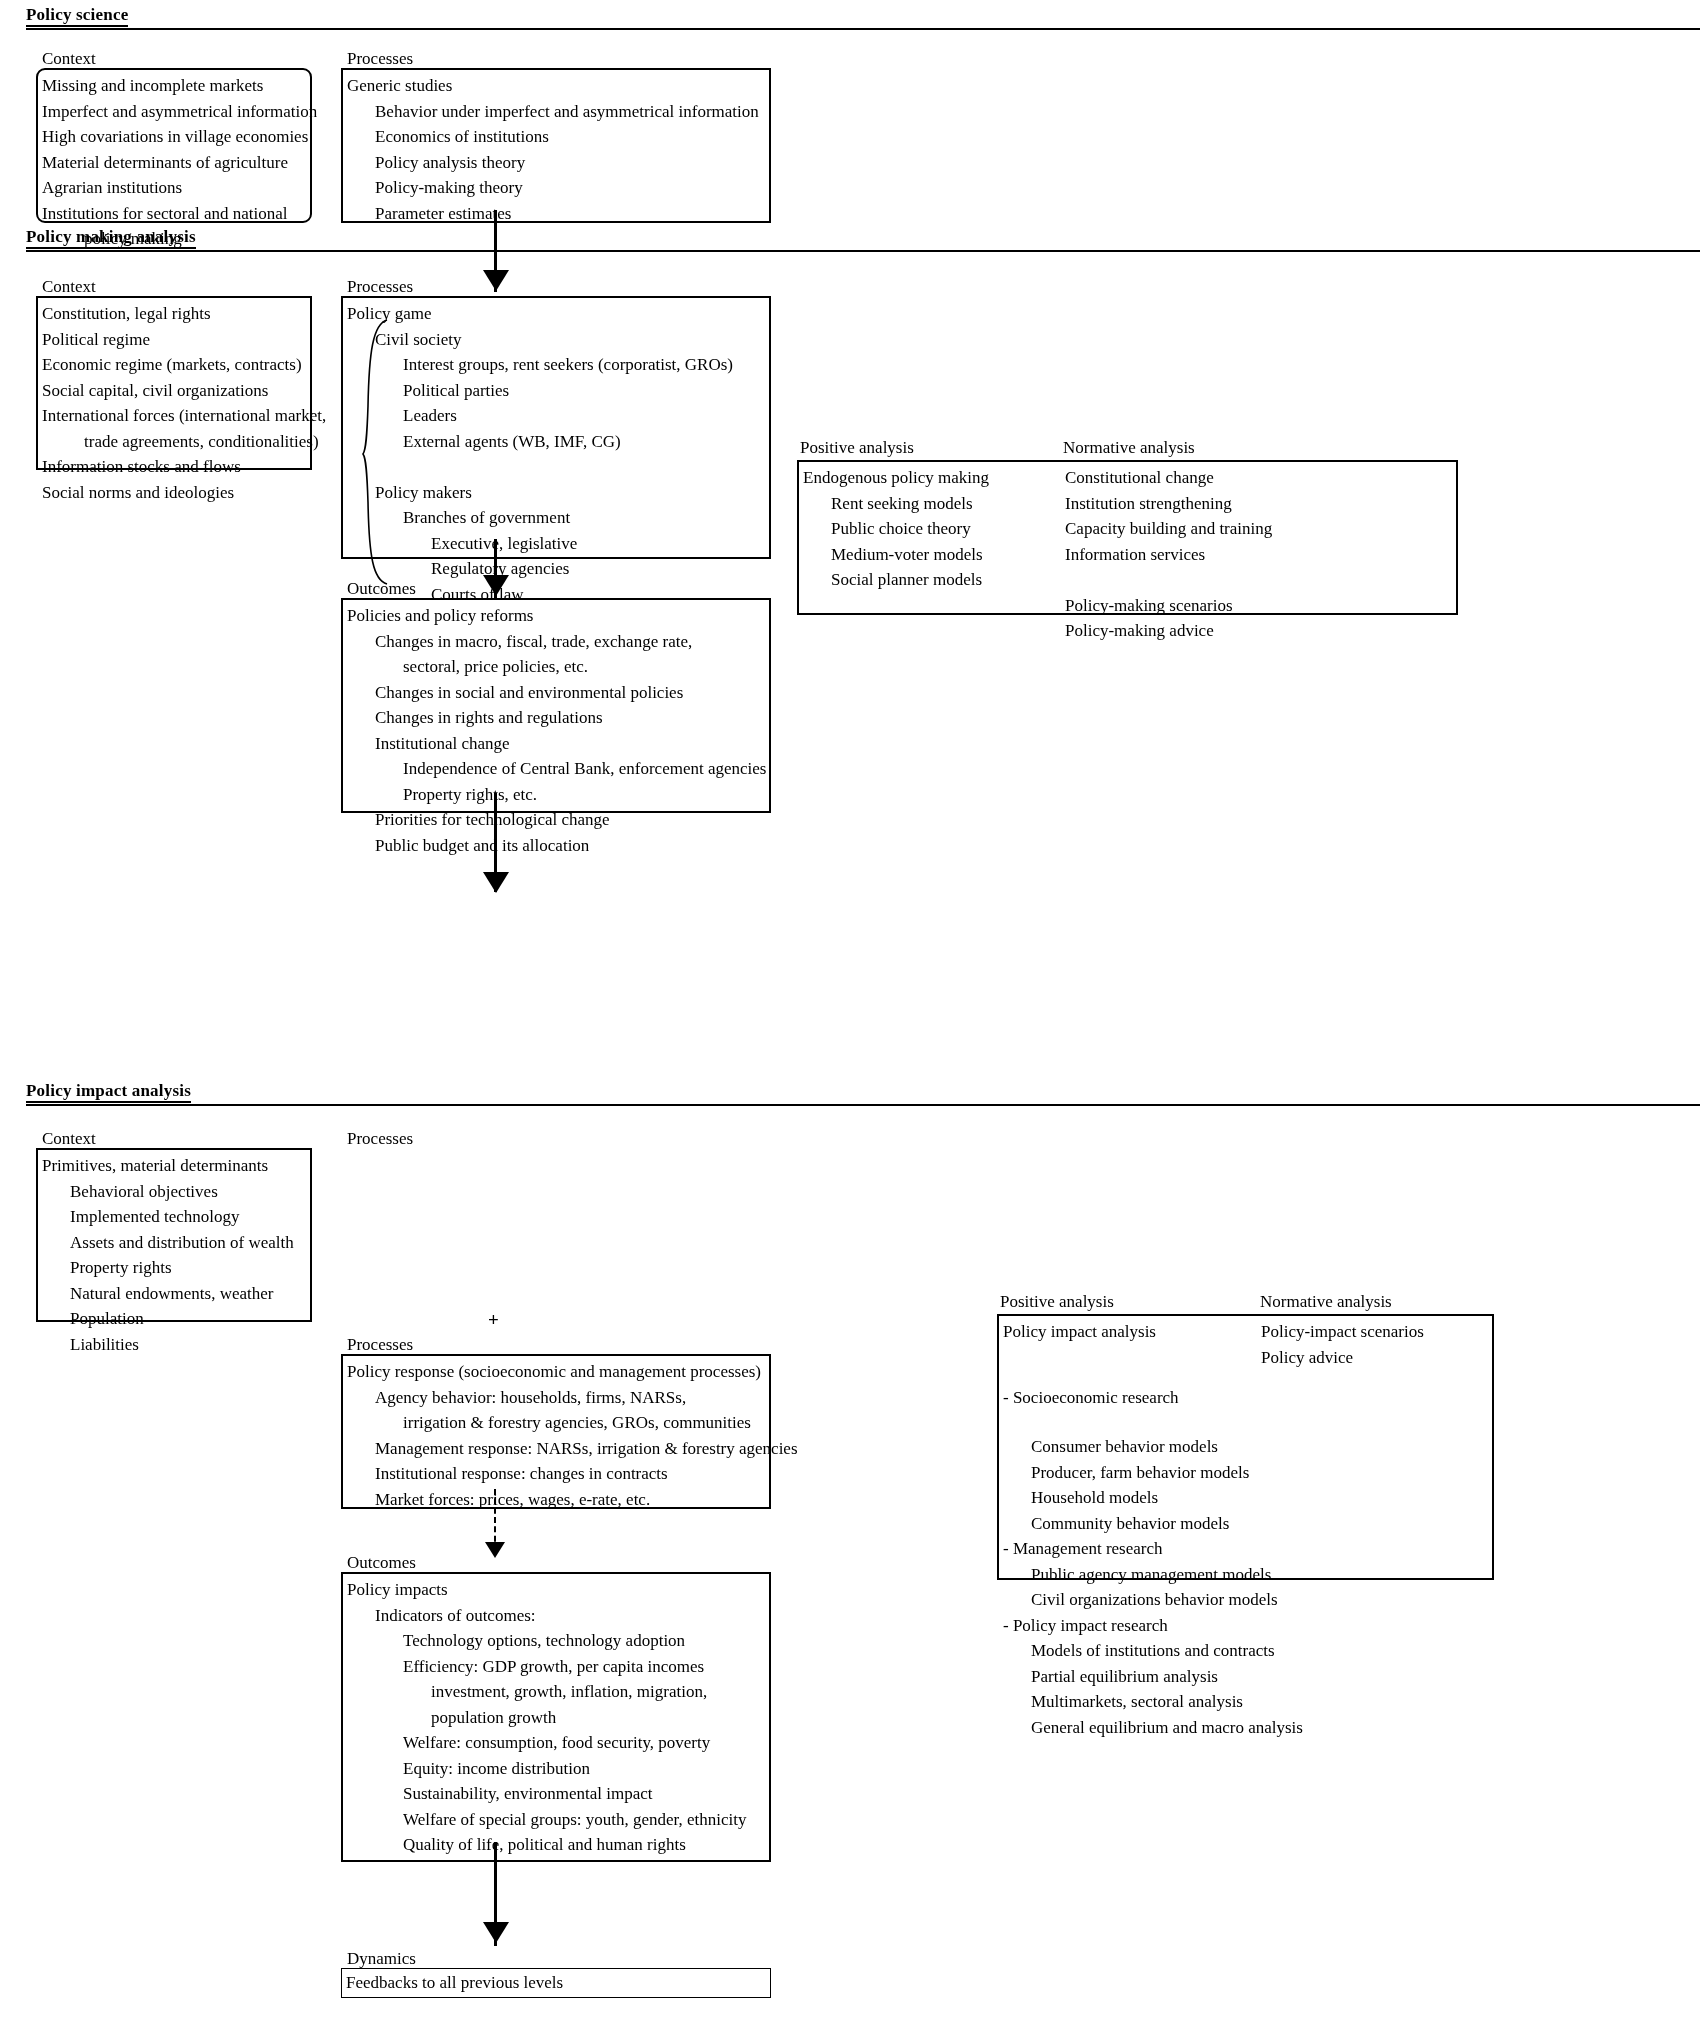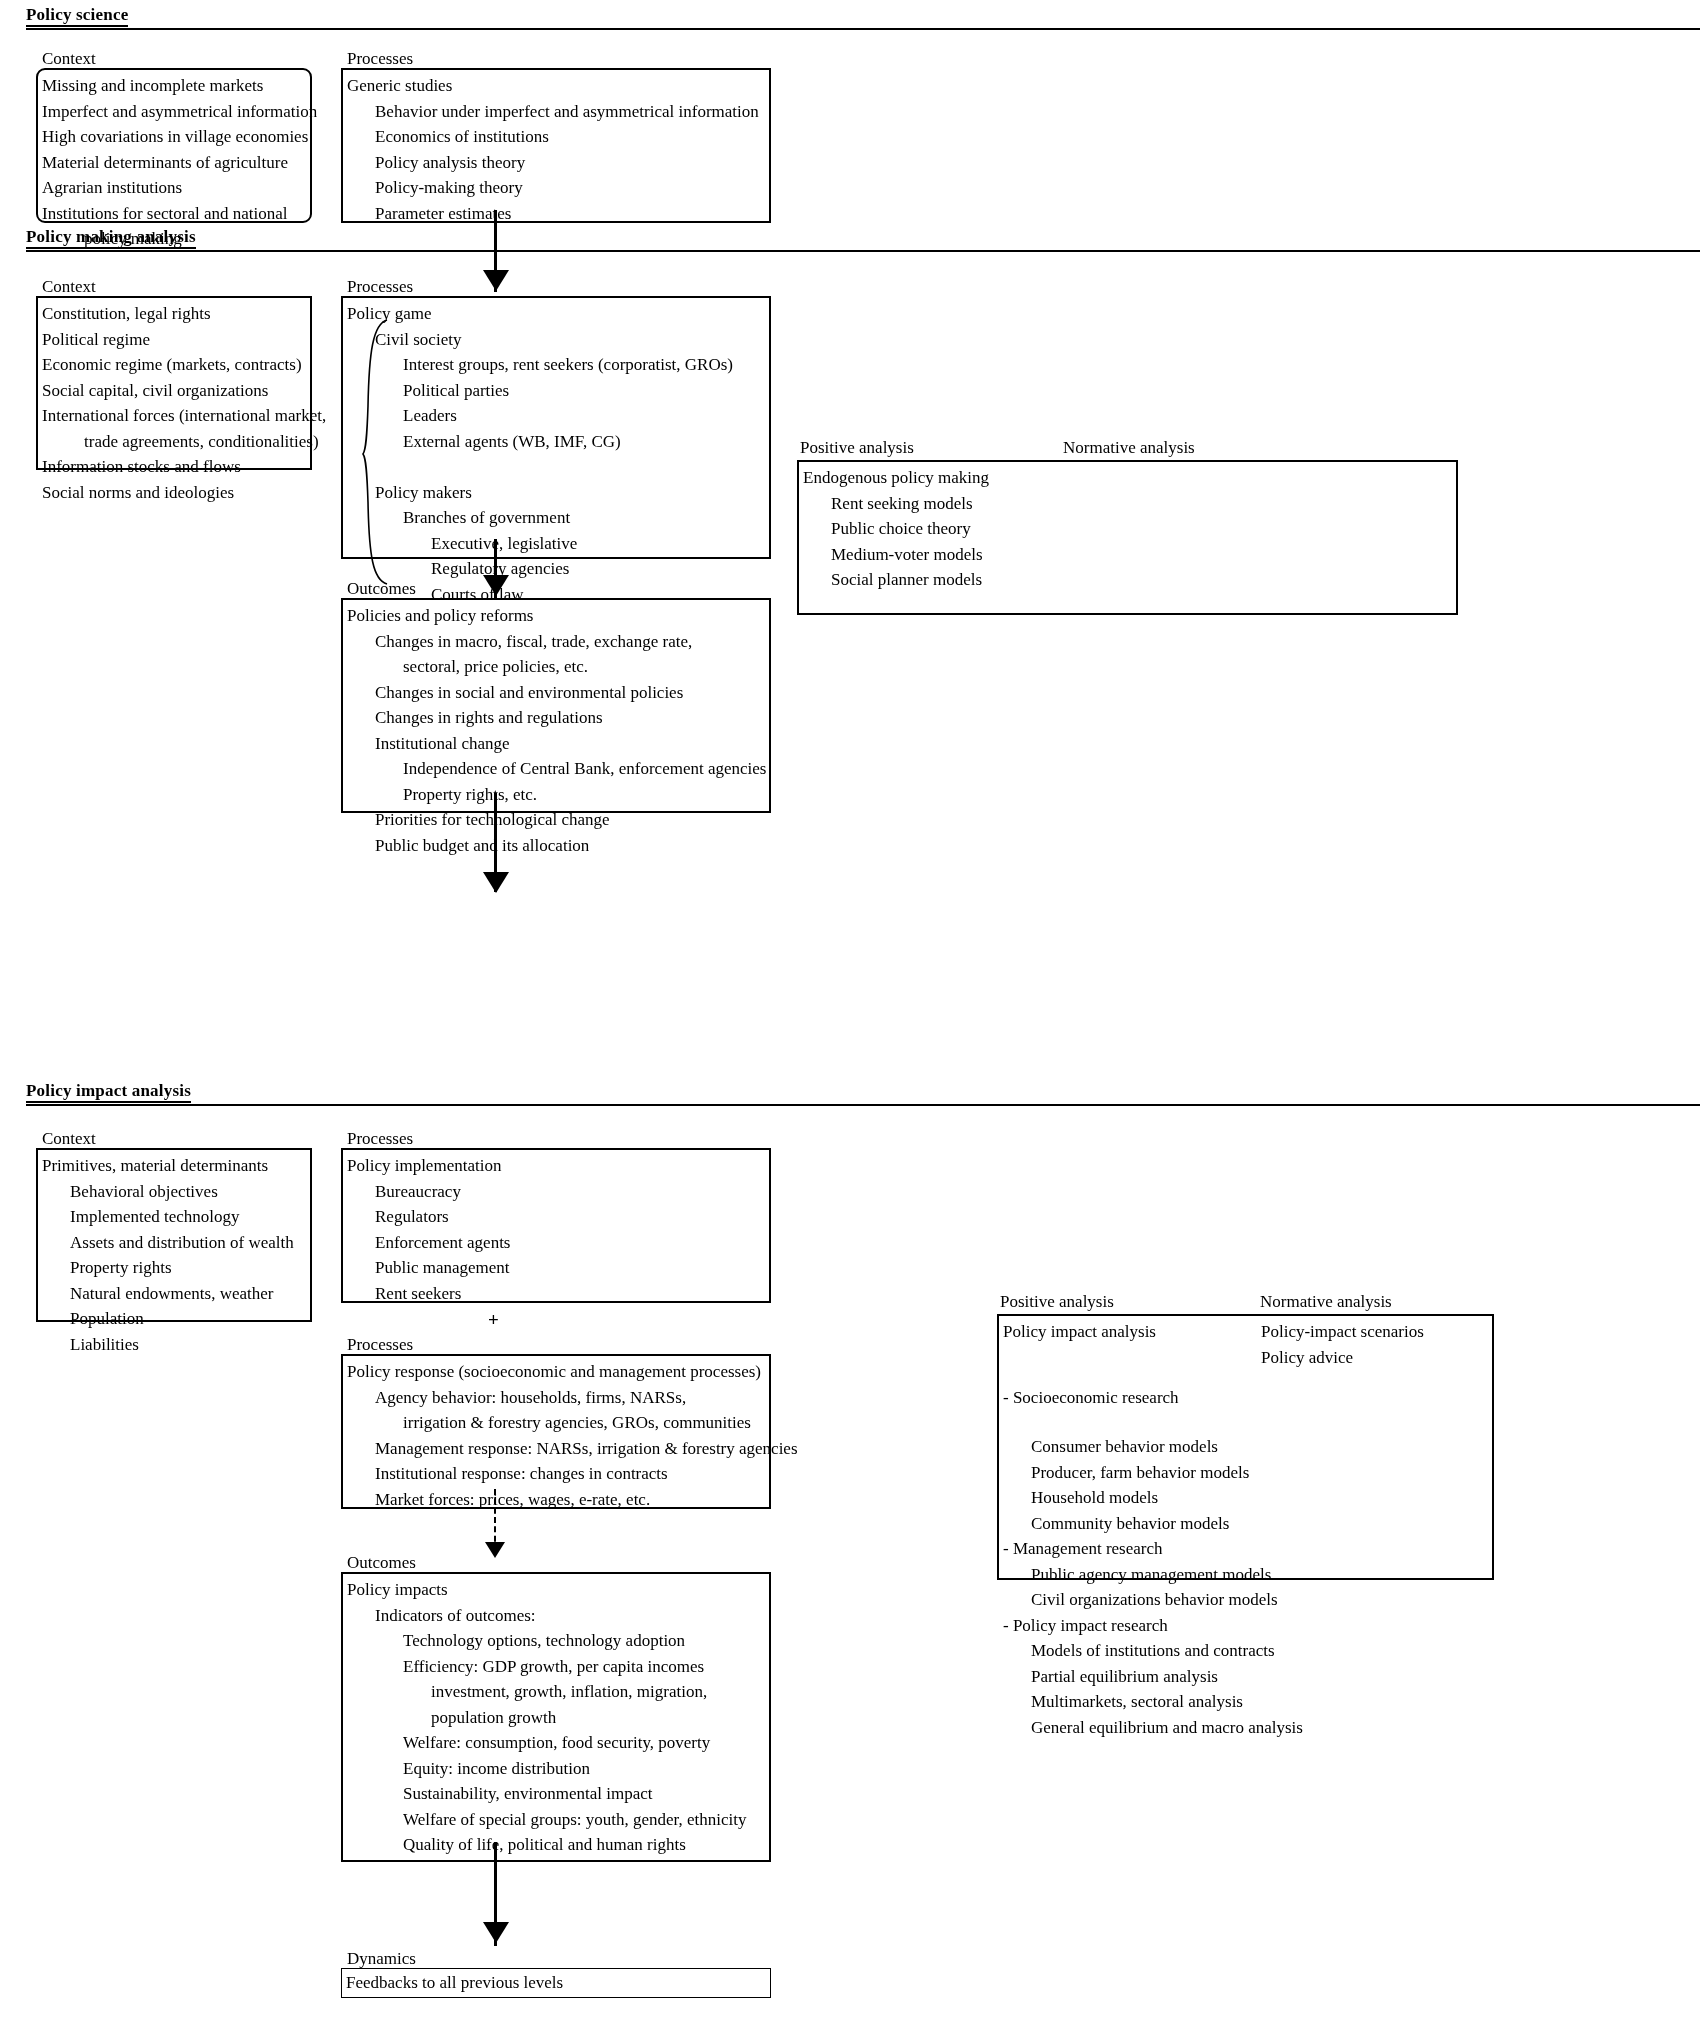--- a/index.html
+++ b/index.html
@@ -216,20 +216,29 @@
         <div class="col-a" id="pma-pos">
             <div class="line" style="padding-left: 0px;">Endogenous policy making</div>
             <div class="line" style="padding-left: 28px;">Rent seeking models</div>
             <div class="line" style="padding-left: 28px;">Public choice theory</div>
             <div class="line" style="padding-left: 28px;">Medium-voter models</div>
             <div class="line" style="padding-left: 28px;">Social planner models</div>
             <div class="line blank" style="padding-left: 0px;">&nbsp;</div>
             <div class="line blank" style="padding-left: 0px;">&nbsp;</div>
             <div class="line blank" style="padding-left: 0px;">&nbsp;</div>
           </div>
+        <div class="col-b" id="pma-norm">
+            <div class="line" style="padding-left: 0px;">Constitutional change</div>
+            <div class="line" style="padding-left: 0px;">Institution strengthening</div>
+            <div class="line" style="padding-left: 0px;">Capacity building and training</div>
+            <div class="line" style="padding-left: 0px;">Information services</div>
+            <div class="line blank" style="padding-left: 0px;">&nbsp;</div>
+            <div class="line" style="padding-left: 0px;">Policy-making scenarios</div>
+            <div class="line" style="padding-left: 0px;">Policy-making advice</div>
+          </div>
       </div>
     </div>
   </div>
 
   <div class="vline" style="left:494px; top:793px; height:99px;"></div>
   <div class="arrowhead" style="left:483px; top:872px;"></div>
 
   <div class="section-band" style="top:1082px;">
     <div class="section-title">Policy impact analysis</div>
     <div class="section-rule"></div>
@@ -244,28 +253,20 @@
         <div class="line" style="padding-left: 28px;">Assets and distribution of wealth</div>
         <div class="line" style="padding-left: 28px;">Property rights</div>
         <div class="line" style="padding-left: 28px;">Natural endowments, weather</div>
         <div class="line" style="padding-left: 28px;">Population</div>
         <div class="line" style="padding-left: 28px;">Liabilities</div>
       </div>
   </div>
 
   <div class="box-wrap" style="left:341px; top:1128px; width:430px;">
     <div class="box-label">Processes</div>
-    <div class="box" id="pia-proc1" style="height:155px;">
-        <div class="line" style="padding-left: 0px;">Policy implementation</div>
-        <div class="line" style="padding-left: 28px;">Bureaucracy</div>
-        <div class="line" style="padding-left: 28px;">Regulators</div>
-        <div class="line" style="padding-left: 28px;">Enforcement agents</div>
-        <div class="line" style="padding-left: 28px;">Public management</div>
-        <div class="line" style="padding-left: 28px;">Rent seekers</div>
-      </div>
   </div>
 
   <div class="plus-sign" style="left:488px; top:1310px;">+</div>
 
   <div class="box-wrap" style="left:341px; top:1334px; width:430px;">
     <div class="box-label">Processes</div>
     <div class="box" id="pia-proc2" style="height:155px;">
         <div class="line" style="padding-left: 0px;">Policy response (socioeconomic and management processes)</div>
         <div class="line" style="padding-left: 28px;">Agency behavior:  households, firms, NARSs,</div>
         <div class="line" style="padding-left: 56px;">irrigation &amp; forestry agencies, GROs, communities</div>

